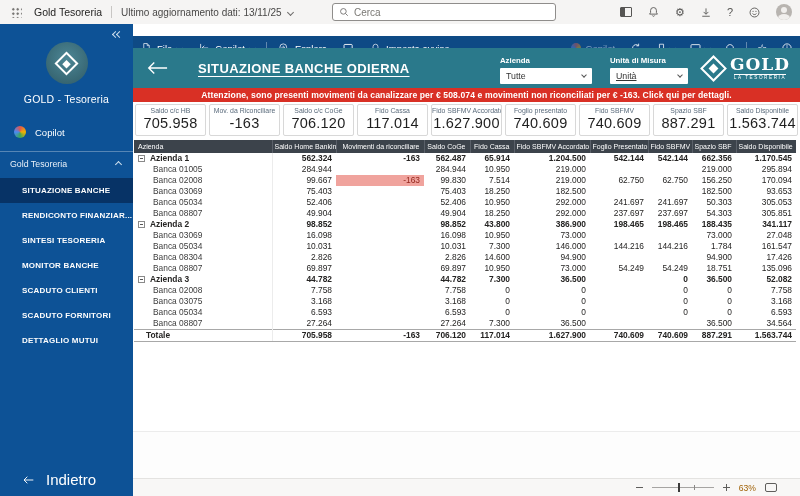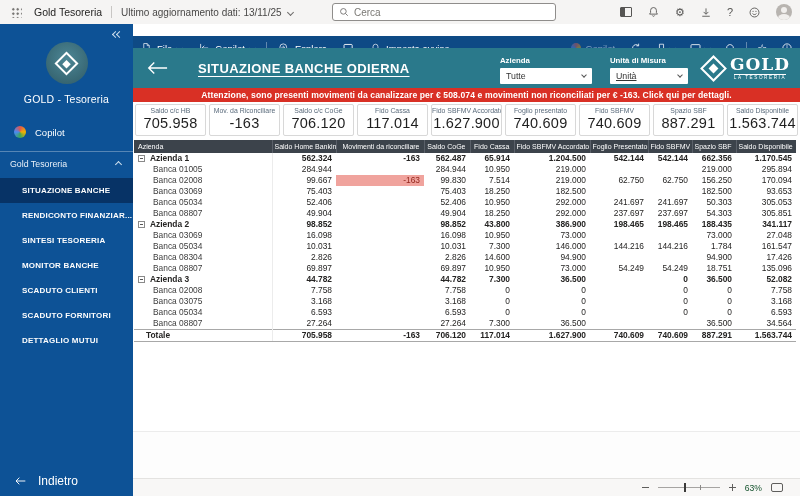--- a/index.html
+++ b/index.html
@@ -50,22 +50,22 @@
     height:20px; font-size:9.5px; cursor:pointer; }
   .copilot-icon { width:12px; height:12px; border-radius:50%;
     background:conic-gradient(#e2554d,#f2b200,#3aa757,#4a8af4,#e2554d); }
   .sb-divider { height:1px; background:rgba(255,255,255,.3); margin:9px 0 0 0; }
   .group-row { display:flex; align-items:center; justify-content:space-between; padding:0 12px 0 10px;
     height:24px; font-size:8.8px; color:#eaf1f8; cursor:pointer; }
   .nav { margin-top:2px; }
   .nav-item { height:25px; line-height:25px; padding-left:22px; font-size:8px; font-weight:bold;
     letter-spacing:.2px; white-space:nowrap; overflow:hidden; cursor:pointer; color:#fdfdfd; }
   .nav-item.active { background:#073366; }
-  .back-row { position:absolute; bottom:8px; left:0; width:133px; display:flex; align-items:center;
-    gap:12px; padding-left:14px; font-size:12px; cursor:pointer; }
+  .back-row { position:absolute; bottom:8px; left:8px; width:133px; display:flex; align-items:center;
+    gap:12px; padding-left:14px; font-size:15px; cursor:pointer; }
 
   
   .menubar { position:absolute; top:36px; left:133px; width:667px; height:24px; background:#0e4a85;
     display:flex; align-items:center; color:#fff; font-size:9.5px; }
   .mb-item { display:flex; align-items:center; gap:5px; padding:0 8px; height:24px; cursor:pointer; white-space:nowrap; }
   .mb-item svg { display:block; opacity:.9; }
   .mb-sep { width:1px; height:13px; background:rgba(255,255,255,.35); margin:0 3px; }
   .mb-right { margin-left:auto; display:flex; align-items:center; }
   .mb-icon { padding:0 7px; height:24px; display:flex; align-items:center; gap:3px; cursor:pointer; }
   .disabled { opacity:.45; cursor:default; }
@@ -119,21 +119,21 @@
   .expander { display:inline-block; width:7px; height:7px; border:1px solid #8a8a8a; position:relative;
     margin:0 5px 0 0; vertical-align:-1px; cursor:pointer; }
   .expander::after { content:""; position:absolute; left:1px; right:1px; top:2px; border-top:1px solid #555; }
   td.hl { background:#f0a39d; color:#93261c; }
 
   
   .page-divider { position:absolute; top:431px; left:133px; width:667px; height:47px; background:#fdfdfd;
     border-top:1px solid #ececec; }
   .statusbar { position:absolute; top:478px; left:133px; width:667px; height:18px; background:#f8f7f6;
     border-top:1px solid #e4e3e1; display:flex; align-items:center; justify-content:flex-end; gap:9px;
-    padding-right:17px; color:#14532d; }
+    padding-right:23px; color:#a16207; }
   .zo, .zi { width:7px; height:7px; position:relative; cursor:pointer; }
   .zo::before, .zi::before { content:""; position:absolute; left:0; top:3px; width:7px; border-top:1px solid #5f5e5c; }
   .zi::after { content:""; position:absolute; left:3px; top:0; height:7px; border-left:1px solid #5f5e5c; }
   .slider { width:62px; height:9px; position:relative; cursor:pointer; }
   .slider::before { content:""; position:absolute; left:0; right:0; top:4px; border-top:1px solid #a6a4a2; }
   .slider .handle { position:absolute; left:26px; top:0; width:2.5px; height:9px; background:#3b3a39; }
   .slider .tick { position:absolute; left:42px; top:2px; width:1px; height:5px; background:#8a8886; }
   .zoom-pct { font-size:8.6px; }
   .fit-icon { width:12px; height:9px; border:1px solid #5f5e5c; border-radius:2px; cursor:pointer; }
 </style>

